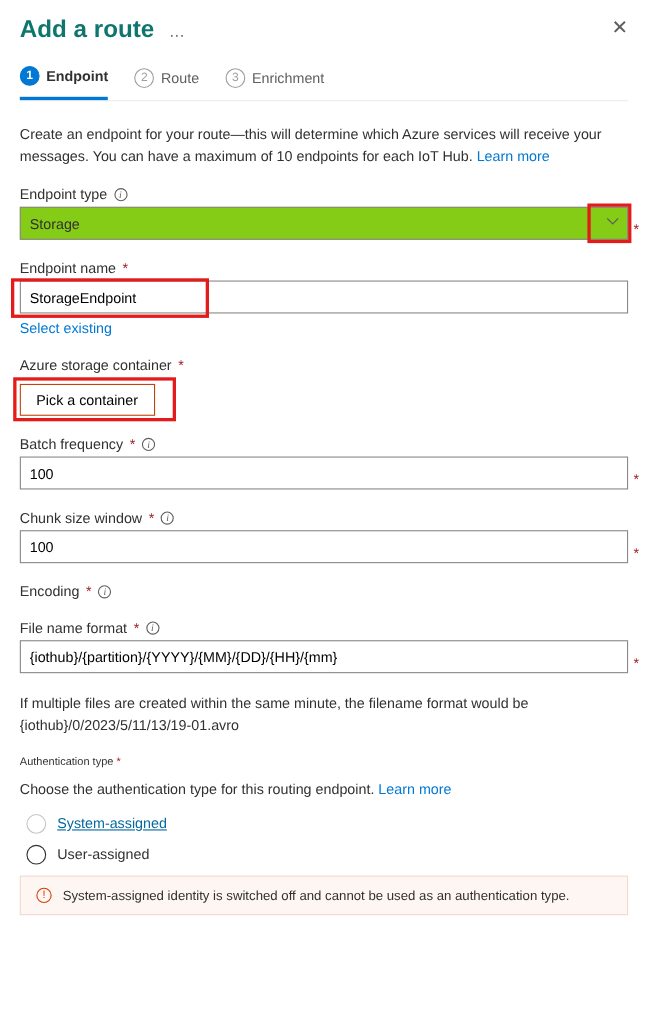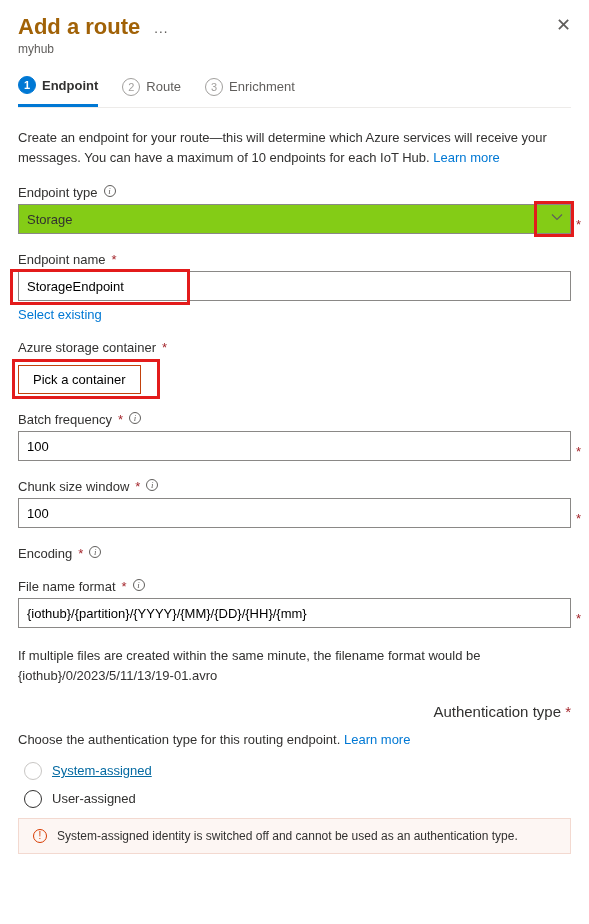--- a/index.html
+++ b/index.html
@@ -5,38 +5,38 @@
     * { box-sizing: border-box; margin: 0; padding: 0; }
     body {
       font-family: "Segoe UI", Arial, sans-serif;
       font-size: 13px;
       color: #323130;
       background: #fff;
       width: 589px;
       padding: 0;
     }
     .header { padding: 14px 18px 6px 18px; position: relative; }
-    .title { font-size: 22px; font-weight: 600; color: #a16207; display: inline-block; }
+    .title { font-size: 22px; font-weight: 600; color: #0f766e; display: inline-block; }
     .more-icon { display: inline-block; margin-left: 10px; color: #605e5c; font-size: 14px; vertical-align: middle; cursor: pointer; }
     .close-icon { position: absolute; right: 18px; top: 14px; font-size: 18px; color: #605e5c; cursor: pointer; }
     .subtitle { font-size: 12px; color: #605e5c; margin-top: 2px; }
     .stepper { display: flex; gap: 24px; padding: 14px 18px 0 18px; align-items: center; }
     .step { display: flex; align-items: center; gap: 6px; padding-bottom: 10px; color: #605e5c; }
     .step-circle {
       width: 18px; height: 18px; border: 1px solid #a19f9d; border-radius: 50%;
       display: flex; align-items: center; justify-content: center; font-size: 11px; color: #a19f9d;
     }
     .step.active .step-circle { background: #0078d4; border-color: #0078d4; color: #fff; }
     .step.active { color: #323130; font-weight: 600; border-bottom: 3px solid #0078d4; }
     .divider { height: 1px; background: #edebe9; margin: 0 18px; }
     .content { padding: 20px 18px; }
     .intro { font-size: 13px; line-height: 1.5; margin-bottom: 18px; }
     .link { color: #0078d4; text-decoration: none; cursor: pointer; }
     .field-group { margin-bottom: 18px; position: relative; }
-    .label { font-size: 13px; color: #323130; margin-bottom: 4px; display: flex; gap: 6px; }
+    .label { font-size: 13px; color: #323130; margin-bottom: 4px; display: flex; align-items: center; gap: 6px; }
     .req { color: #a4262c; }
     .info-icon {
       width: 12px; height: 12px; border: 1px solid #605e5c; border-radius: 50%;
       display: inline-flex; align-items: center; justify-content: center;
       font-size: 9px; color: #605e5c; font-style: italic; font-family: serif;
     }
     .select-wrap, .input-wrap { position: relative; }
     .select {
       width: 100%; border: 1px solid #8a8886; padding: 6px 30px 6px 8px;
       font-size: 13px; background: #84cc16; height: 30px; cursor: pointer;
@@ -78,30 +78,29 @@
     .warning-box {
       background: #fdf6f3; border: 1px solid #f3d9d0; padding: 10px 14px;
       display: flex; align-items: center; gap: 10px; font-size: 12px;
       margin-top: 10px;
     }
     .warning-icon {
       width: 14px; height: 14px; border: 1.5px solid #d83b01; border-radius: 50%;
       display: flex; align-items: center; justify-content: center;
       color: #d83b01; font-size: 10px; flex-shrink: 0;
     }
-    .section-label { font-size: 15px; margin-bottom: 10px; text-align: right; }
+    .section-label { font-size: 10px; margin-bottom: 10px; }
   </style>
 </head>
 <body>
 
 <div class="header">
   <span class="title">Add a route</span>
   <span class="more-icon">···</span>
   <span class="close-icon">✕</span>
-  <div class="subtitle">myhub</div>
 </div>
 
 <div class="stepper">
   <div class="step active">
     <span class="step-circle">1</span>
     <span>Endpoint</span>
   </div>
   <div class="step">
     <span class="step-circle">2</span>
     <span>Route</span>

